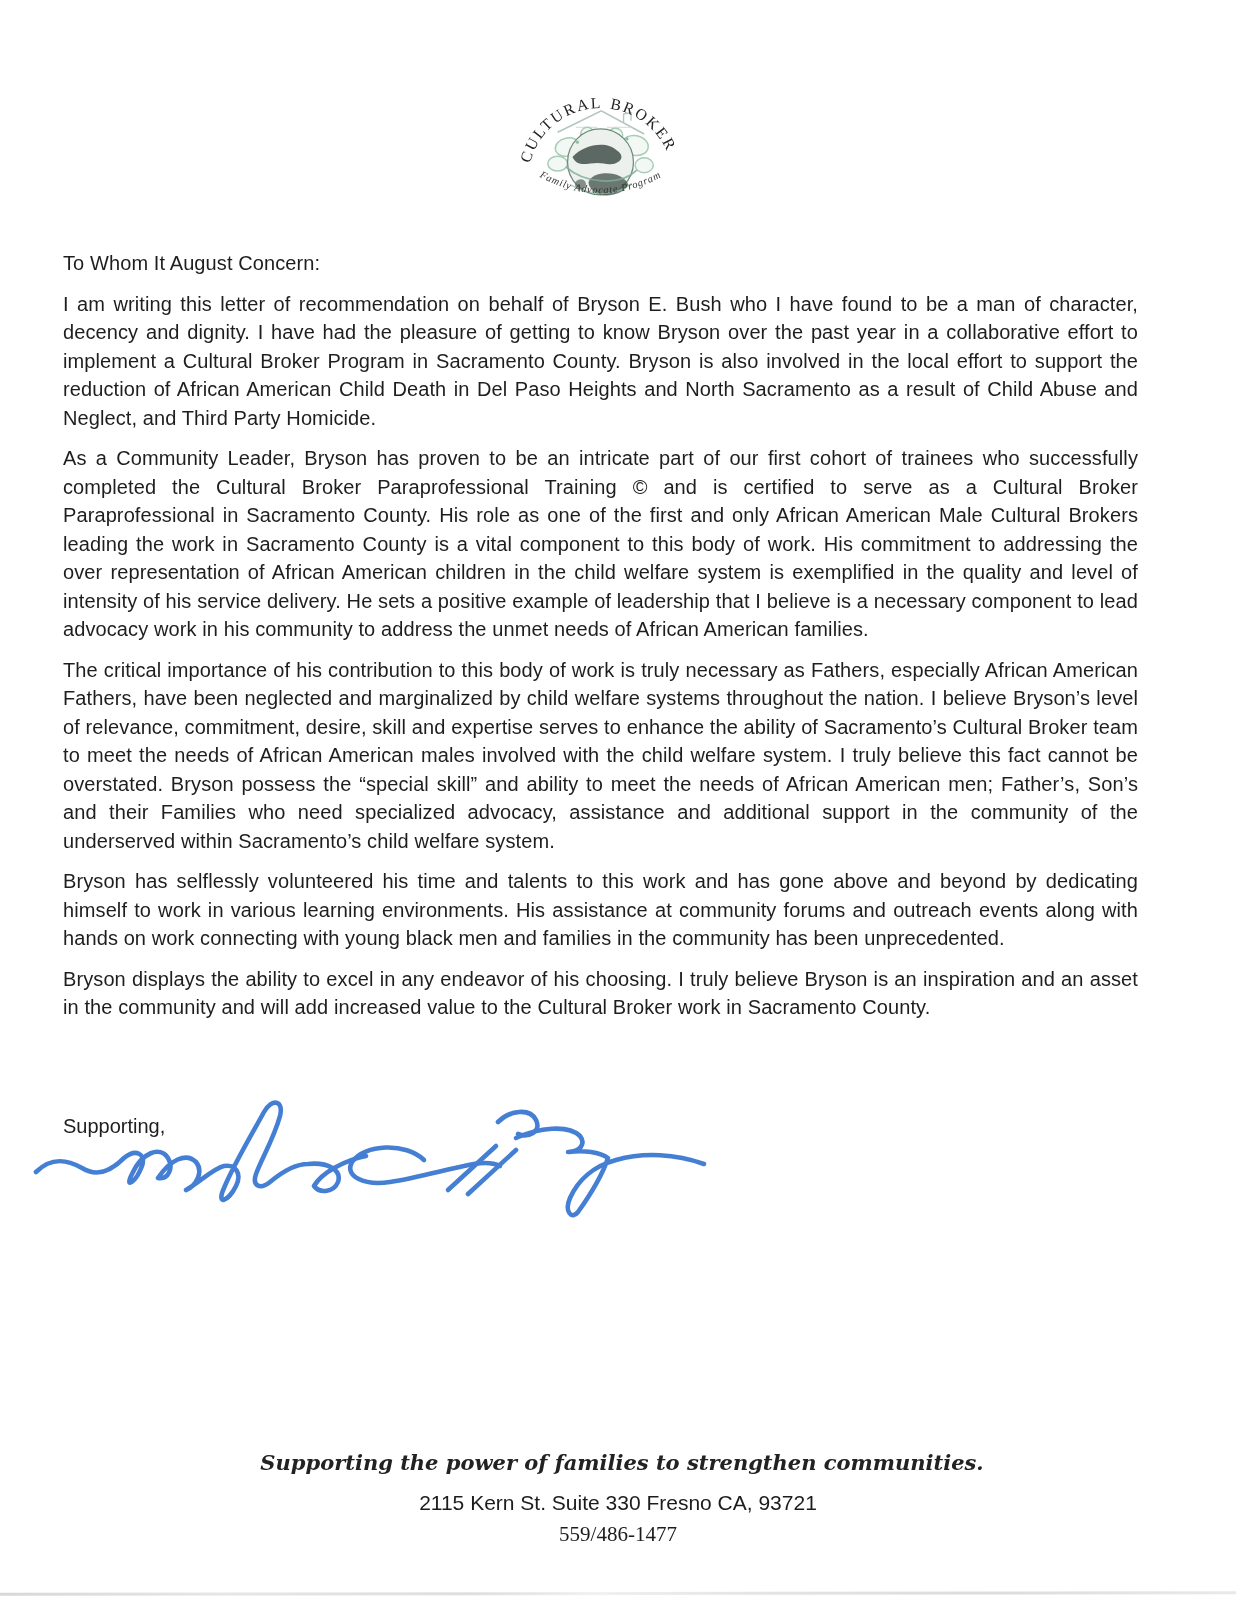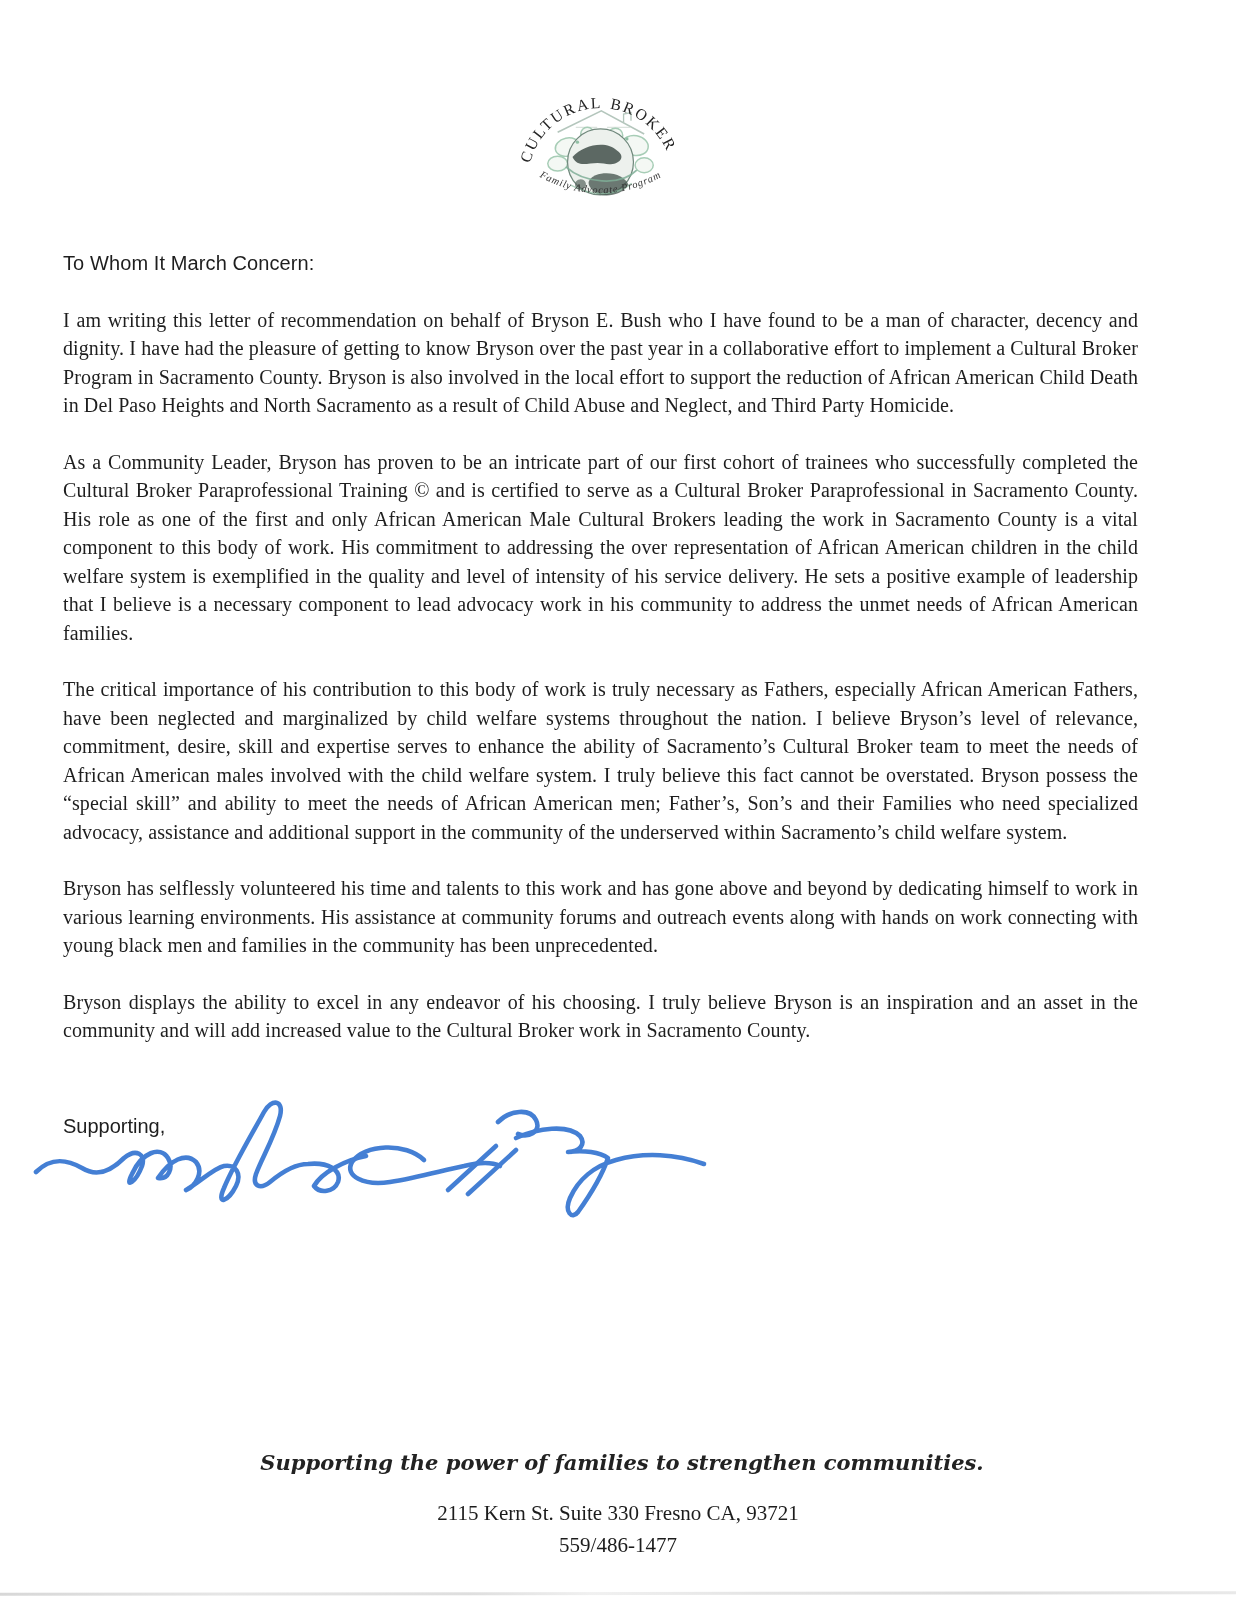--- a/index.html
+++ b/index.html
@@ -24,21 +24,21 @@
     position: absolute;
     left: 63px;
     top: 204px;
     width: 1075px;
     font-size: 20px;
     line-height: 28.5px;
     letter-spacing: 0.1px;
   }
   .date-line { margin: 14px 0 0 0; }
   .salutation { margin: 45px 0 0 0; }
-  p.body-par { margin: 28px 0 0 0; text-align: justify; font-family: Liberation Serif, serif; }
+  p.body-par { margin: 12px 0 0 0; text-align: justify; }
   .closing {
     position: absolute;
     left: 63px;
     top: 1112px;
     font-size: 20px;
     line-height: 28.5px;
   }
   .signature-wrap {
     position: absolute;
     left: 28px;
@@ -63,22 +63,22 @@
   }
   .footer .tagline {
     font-family: "DejaVu Serif", serif;
     font-style: italic;
     font-weight: 600;
     font-size: 21px;
     color: #222;
     padding-left: 8px;
   }
   .footer .address {
-    margin-top: 26px;
-    font-family: Liberation Serif, serif;
+    margin-top: 16px;
+    font-family: Liberation Sans, sans-serif;
     font-size: 21px;
     color: #1c1c1c;
   }
   .footer .phone {
     margin-top: 7px;
     font-family: "Liberation Serif", serif;
     font-size: 21px;
     color: #1c1c1c;
   }
   .scan-line {
@@ -138,21 +138,21 @@
       <text font-family="Liberation Serif, serif" font-size="19" letter-spacing="2.5" fill="#242424">
         <textPath href="#arcTop" startOffset="74%" text-anchor="middle">BROKER</textPath>
       </text>
       <text font-family="Liberation Serif, serif" font-style="italic" font-size="12.5" letter-spacing="1" fill="#333">
         <textPath href="#arcBottom" startOffset="50%" text-anchor="middle">Family  Advocate  Program</textPath>
       </text>
     </svg>
   </div>
 
   <div class="content">
-    <div class="salutation">To Whom It March Concern:</div>
+    <div class="salutation">To Whom It August Concern:</div>
     <p class="body-par">I am writing this letter of recommendation on behalf of Bryson E. Bush who I have found to be a man of character, decency and dignity.  I have had the pleasure of getting to know Bryson over the past year in a collaborative effort to implement a Cultural Broker Program in Sacramento County.  Bryson is also involved in the local effort to support the reduction of African American Child Death in Del Paso Heights and North Sacramento as a result of Child Abuse and Neglect, and Third Party Homicide.</p>
     <p class="body-par">As a Community Leader, Bryson has proven to be an intricate part of our first cohort of trainees who successfully completed the Cultural Broker Paraprofessional Training © and is certified to serve as a Cultural Broker Paraprofessional in Sacramento County. His role as one of the first and only African American Male Cultural Brokers leading the work in Sacramento County is a vital component to this body of work. His commitment to addressing the over representation of African American children in the child welfare system is exemplified in the quality and level of intensity of his service delivery.  He sets a positive example of leadership that I believe is a necessary component to lead advocacy work in his community to address the unmet needs of African American families.</p>
     <p class="body-par">The critical importance of his contribution to this body of work is truly necessary as Fathers, especially African American Fathers, have been neglected and marginalized by child welfare systems throughout the nation.  I believe Bryson’s level of relevance, commitment, desire, skill and expertise serves to enhance the ability of Sacramento’s Cultural Broker team to meet the needs of African American males involved with the child welfare system.  I truly believe this fact cannot be overstated.  Bryson possess the “special skill” and ability to meet the needs of African American men; Father’s, Son’s and their Families who need specialized advocacy, assistance and additional support in the community of the underserved within Sacramento’s child welfare system.</p>
     <p class="body-par">Bryson has selflessly volunteered his time and talents to this work and has gone above and beyond by dedicating himself to work in various learning environments. His assistance at community forums and outreach events along with hands on work connecting with young black men and families in the community has been unprecedented.</p>
     <p class="body-par">Bryson displays the ability to excel in any endeavor of his choosing.  I truly believe Bryson is an inspiration and an asset in the community and will add increased value to the Cultural Broker work in Sacramento County.</p>
   </div>
 
   <div class="closing">Supporting,</div>
 
   <div class="signature-wrap">

